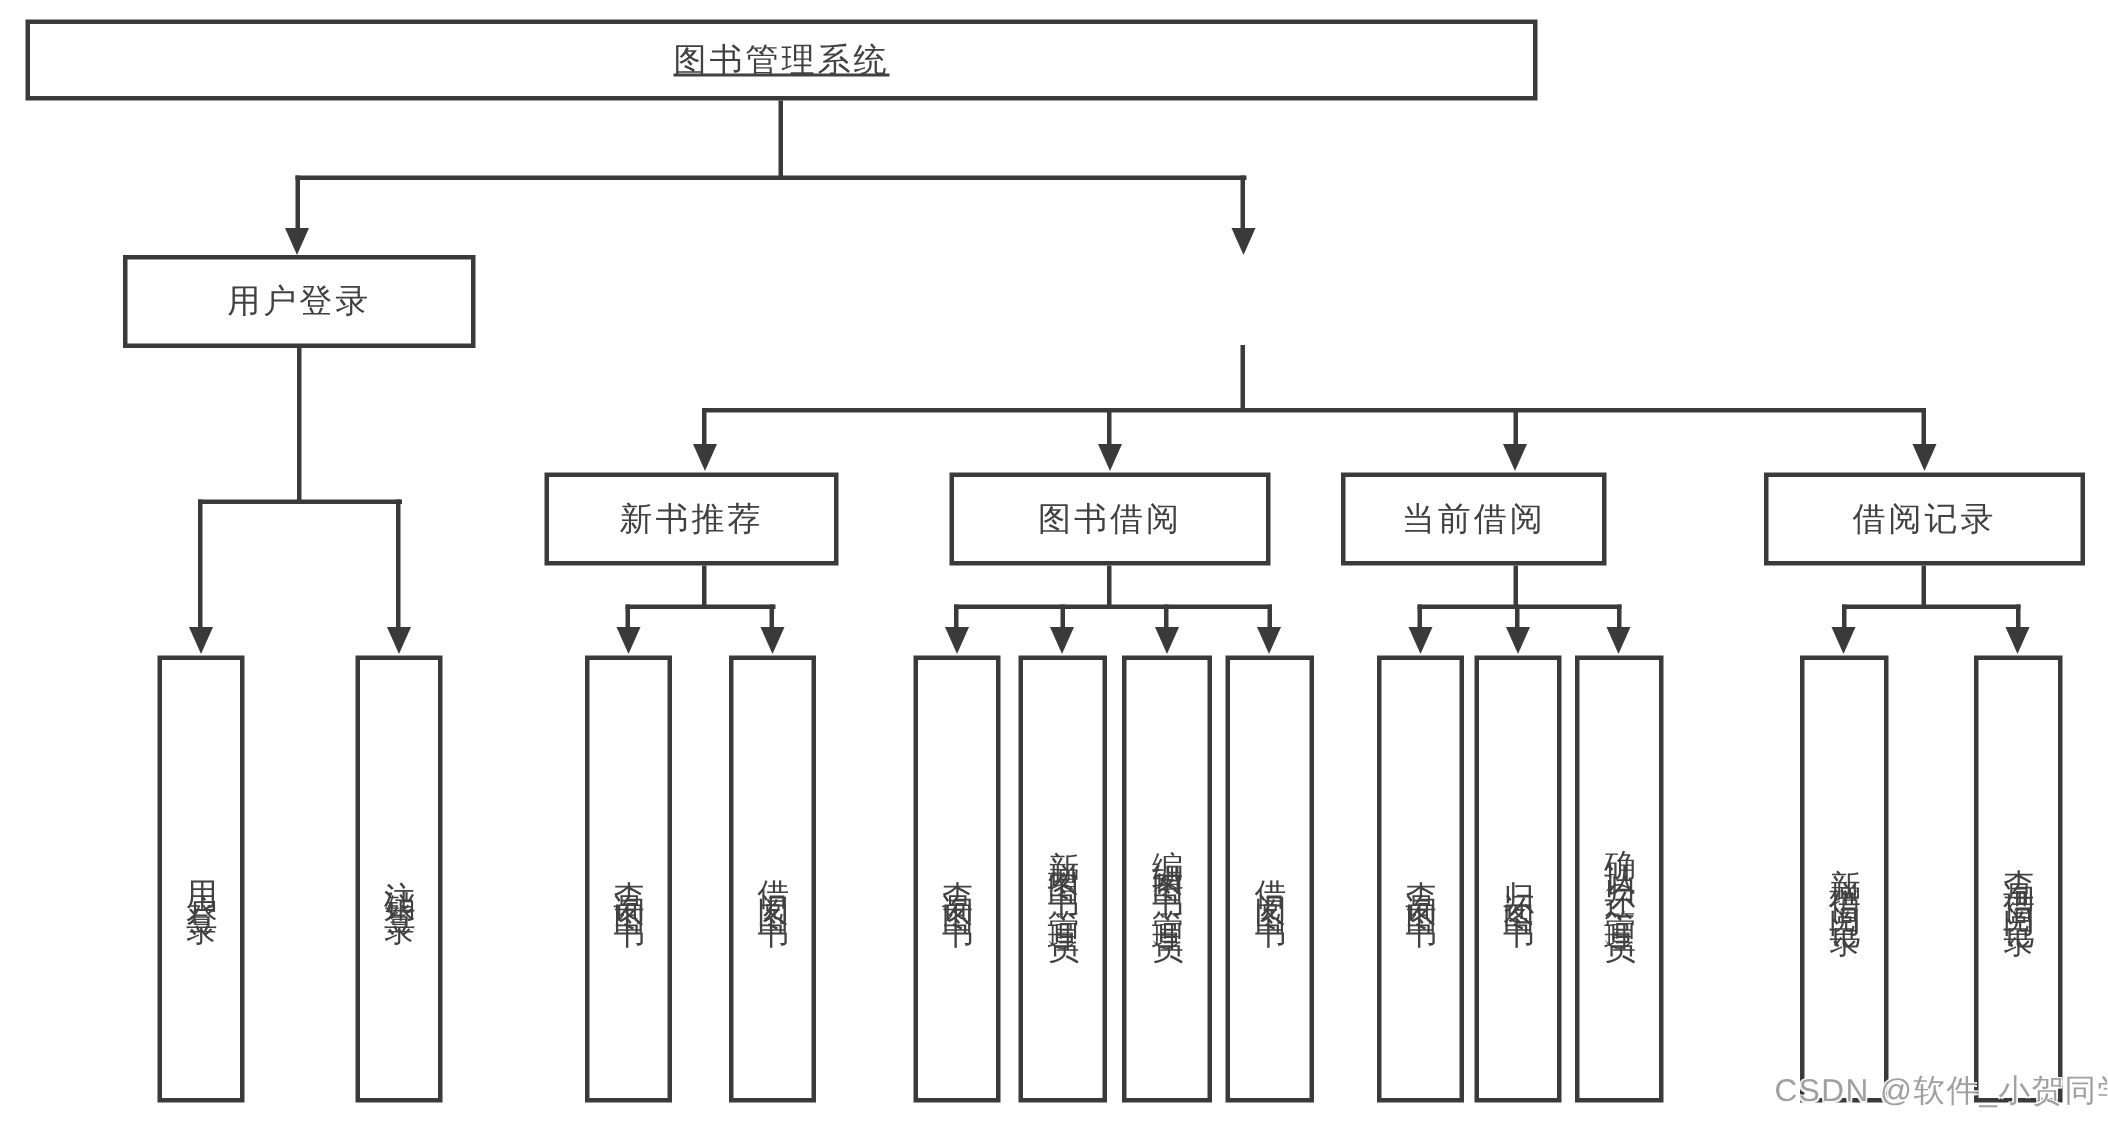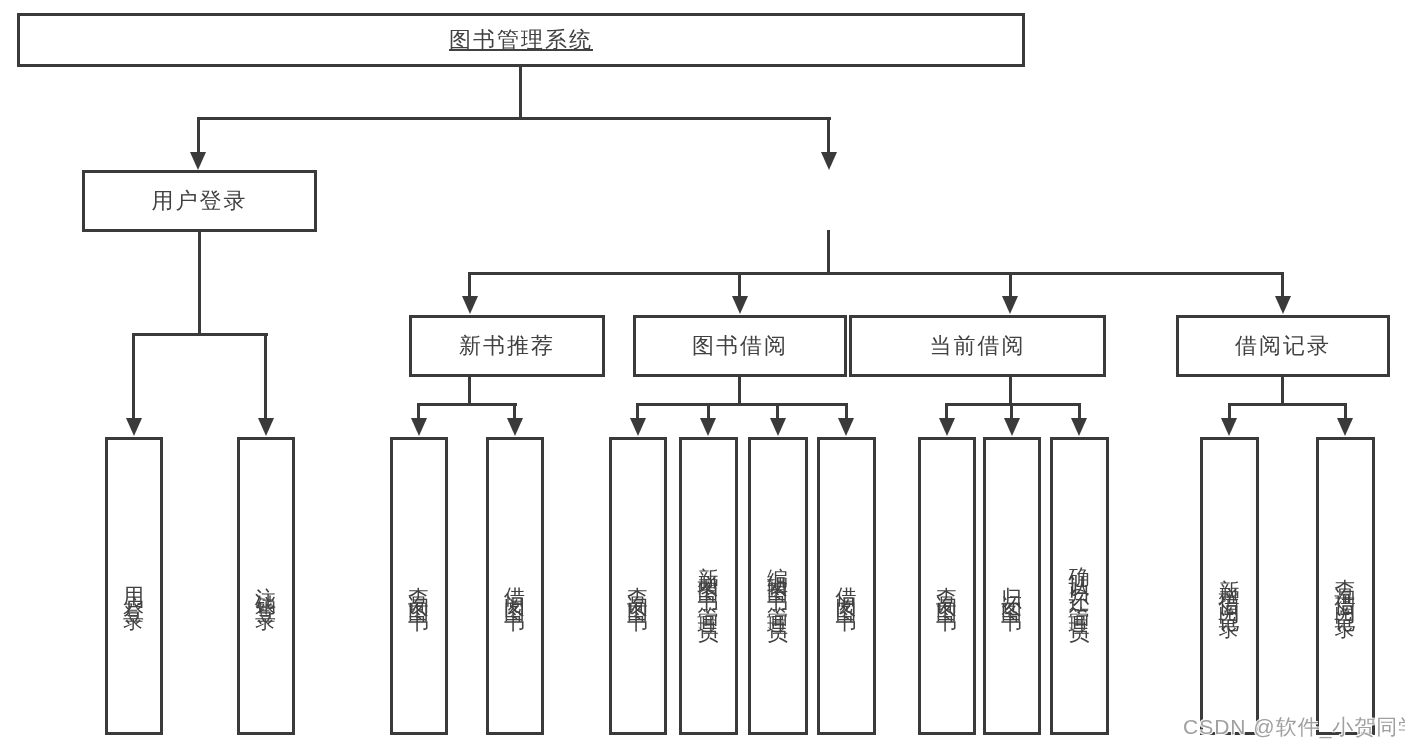--- a/index.html
+++ b/index.html
@@ -112,25 +112,25 @@
   <div class="v" style="left:1228px; top:403px; height:17px;"></div>
   <div class="tri" style="left:1221px; top:418px;"></div>
   <div class="v" style="left:1344px; top:403px; height:17px;"></div>
   <div class="tri" style="left:1337px; top:418px;"></div>
 
   <div class="node" style="left:17px; top:13px; width:1008px; height:54px;text-decoration:underline;">图书管理系统</div>
 
   <div class="node" style="left:82px; top:170px; width:235px; height:62px;">用户登录</div>
 
 
-  <div class="node" style="left:363px; top:315px; width:196px; height:62px;margin-left:46px;">新书推荐</div>
+  <div class="node" style="left:363px; top:315px; width:196px; height:62px;">新书推荐</div>
 
   <div class="node" style="left:633px; top:315px; width:214px; height:62px;">图书借阅</div>
 
-  <div class="node" style="left:849px; top:315px; width:257px; height:62px;text-align:center;">当前借阅</div>
+  <div class="node" style="left:894px; top:315px; width:177px; height:62px;text-align:center;">当前借阅</div>
 
   <div class="node" style="left:1176px; top:315px; width:214px; height:62px;">借阅记录</div>
 
   <div class="node vnode" style="left:105px; top:437px; width:58px; height:298px;">用户登录</div>
   <div class="node vnode" style="left:237px; top:437px; width:58px; height:298px;">注销登录</div>
 
   <div class="node vnode" style="left:390px; top:437px; width:58px; height:298px;">查询图书</div>
   <div class="node vnode" style="left:486px; top:437px; width:58px; height:298px;">借阅图书</div>
 
   <div class="node vnode" style="left:609px; top:437px; width:58px; height:298px;">查询图书</div>

